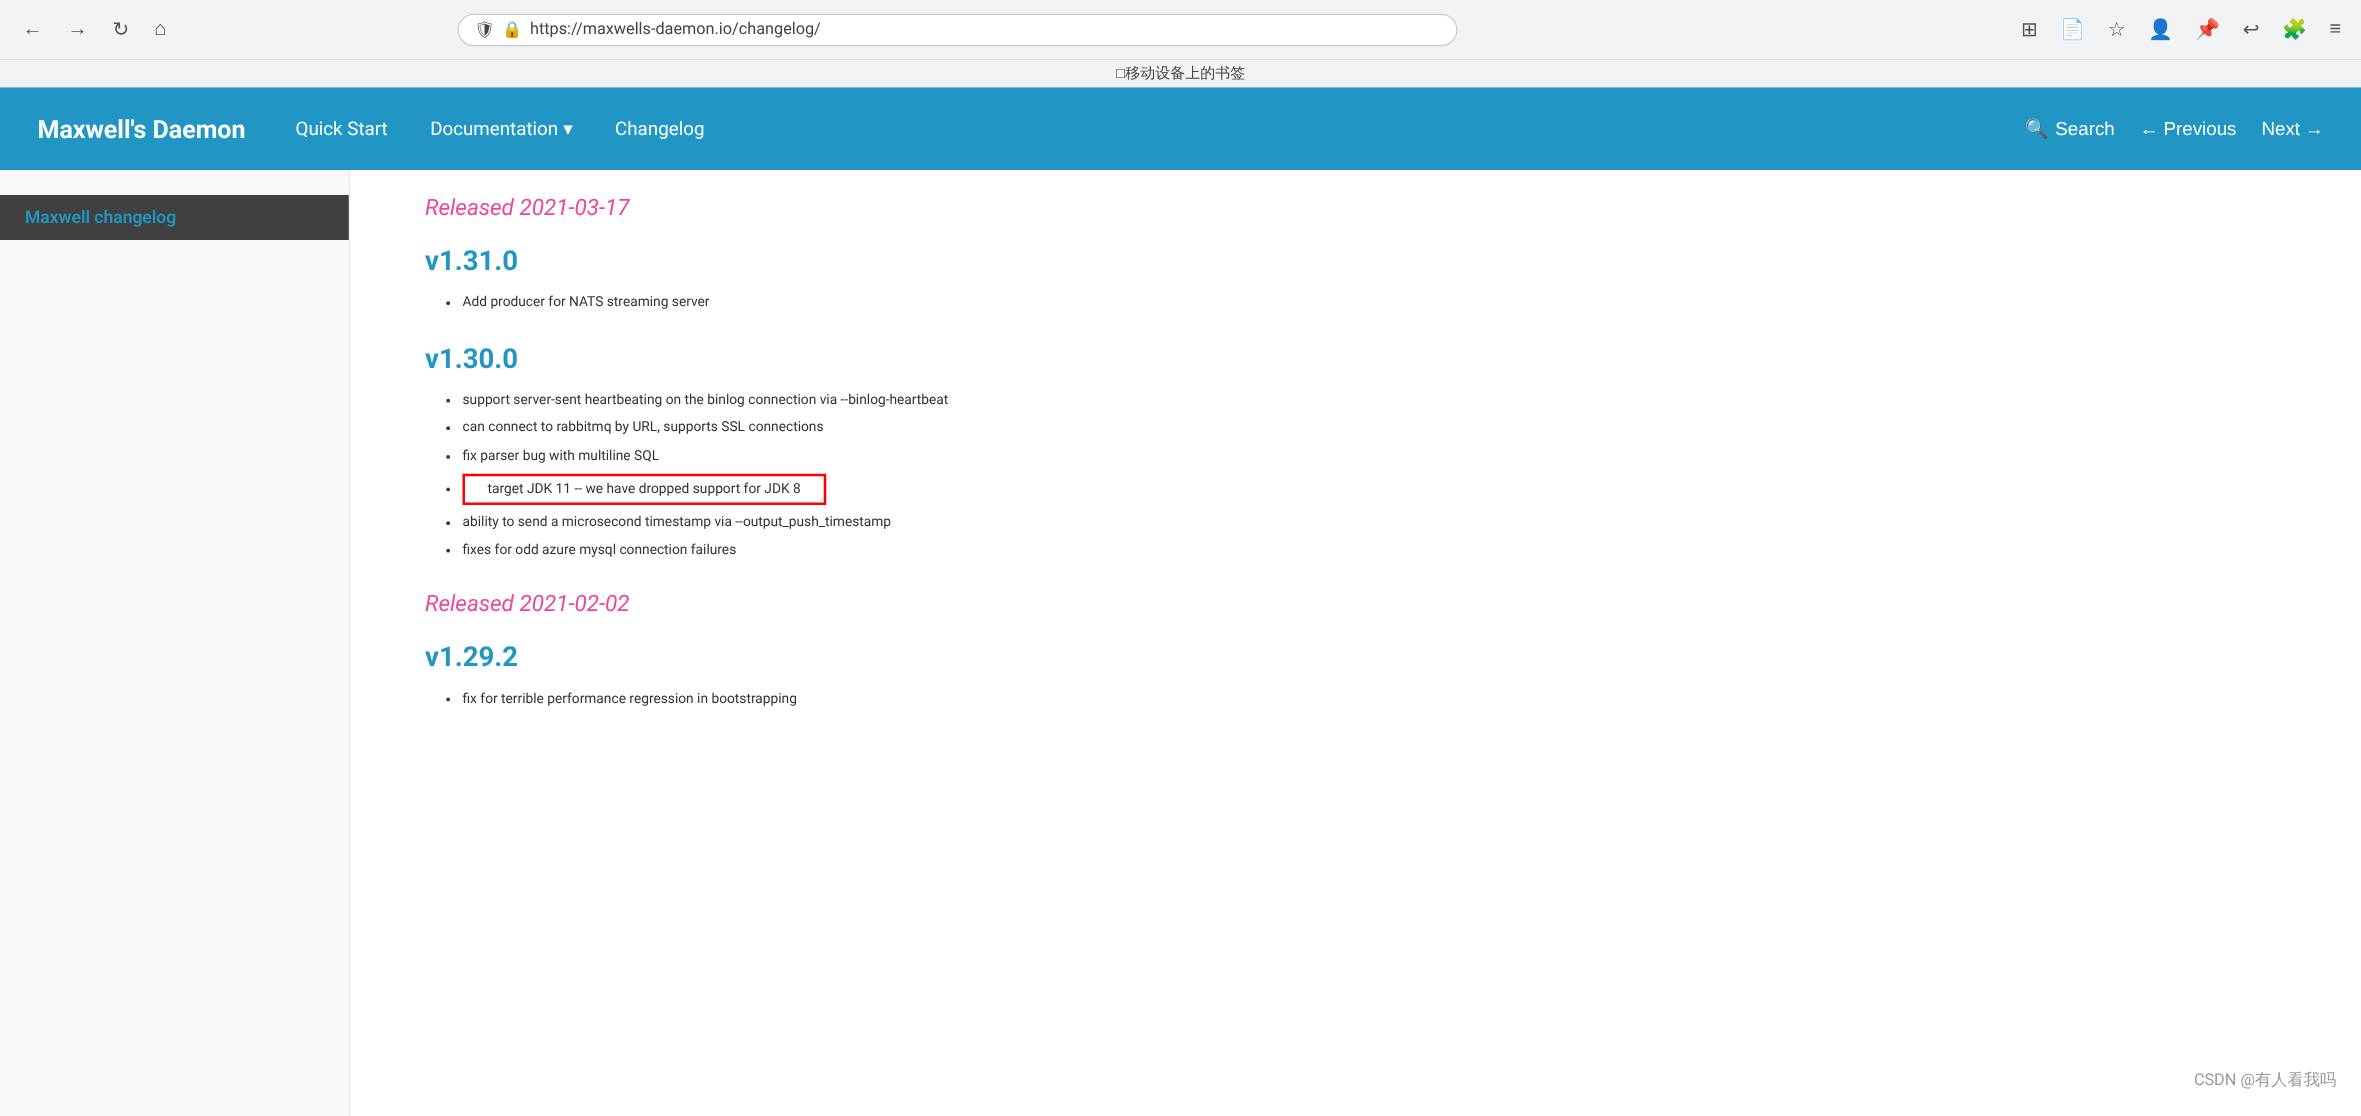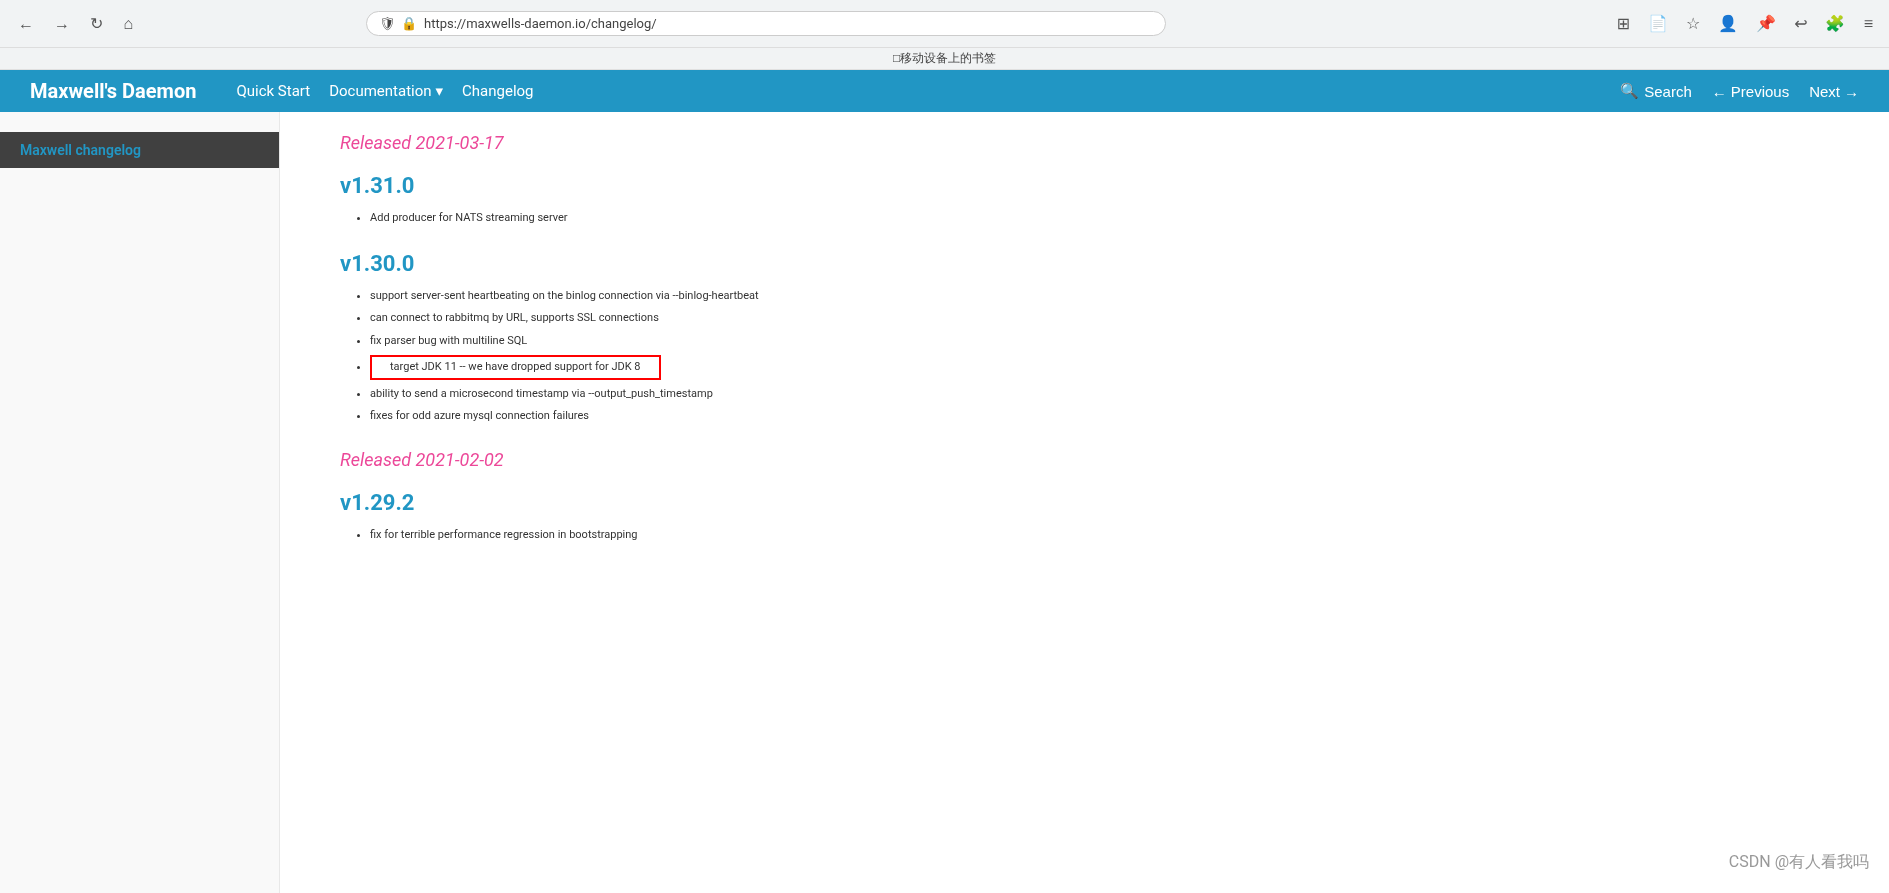--- a/index.html
+++ b/index.html
@@ -60,33 +60,33 @@
       text-align: center;
     }
 
     
     .site-nav {
       background: #2196c4;
       color: #fff;
       display: flex;
       align-items: center;
       padding: 0 30px;
-      height: 42px;
+      height: 66px;
     }
     .site-nav .brand {
       font-size: 20px;
       font-weight: bold;
       color: #fff;
       margin-right: 40px;
       white-space: nowrap;
     }
     .site-nav .nav-links {
       display: flex;
       align-items: center;
-      gap: 19px;
+      gap: 34px;
       flex: 1;
     }
     .site-nav .nav-link {
       color: #fff;
       text-decoration: none;
       font-size: 15px;
       cursor: pointer;
       display: flex;
       align-items: center;
       gap: 4px;
@@ -175,21 +175,21 @@
       display: inline-block;
     }
     .section-block {
       margin-bottom: 24px;
     }
 
     .csdn-watermark {
       position: fixed;
       bottom: 20px;
       right: 20px;
-      font-size: 16px;
+      font-size: 13px;
       color: #999;
     }
   </style>
 </head>
 <body>
 
 <div class="browser-chrome">
   <button class="browser-nav-btn">←</button>
   <button class="browser-nav-btn">→</button>
   <button class="browser-nav-btn">↻</button>

